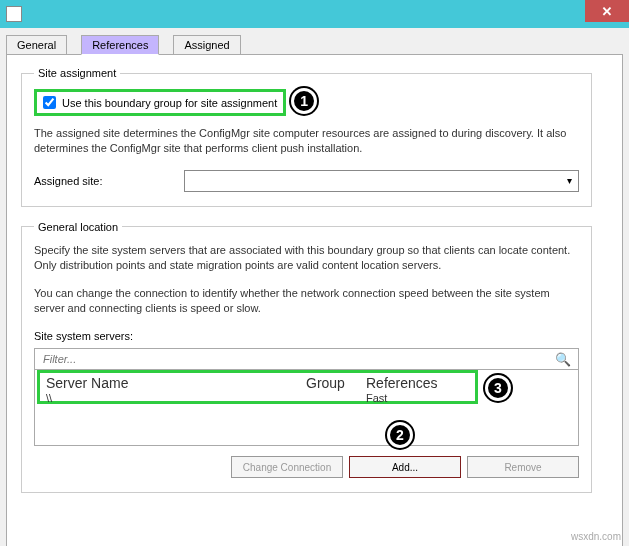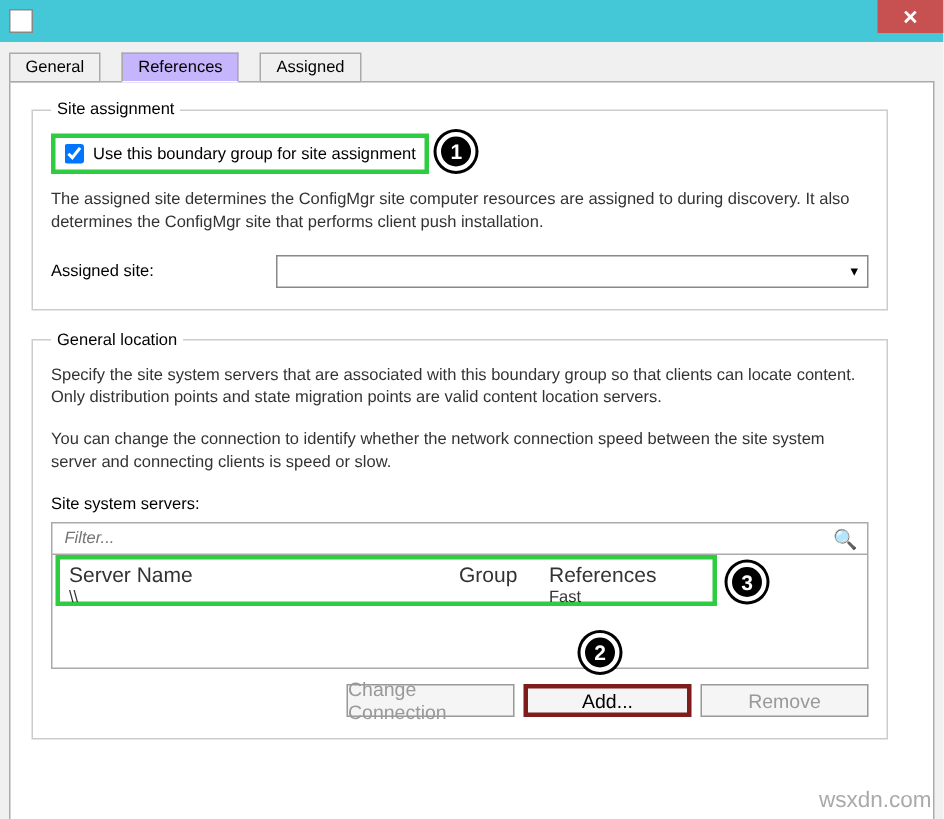--- a/index.html
+++ b/index.html
@@ -186,38 +186,38 @@
       justify-content: flex-end;
       gap: 6px;
       margin-top: 10px;
       position: relative;
     }
     .btn {
       width: 112px;
       height: 22px;
       border: 1px solid #999;
       background: #f5f5f5;
-      font-size: 13px;
+      font-size: 10px;
       display: flex;
       align-items: center;
       justify-content: center;
       color: #555;
     }
     .btn.disabled { color: #999; }
     .btn.add {
-      border: 3px solid #7f1d1d;
+      border: 1px solid #7f1d1d;
       color: #000;
     }
     .badge-2-wrap { position: relative; }
     .badge-2 { right: 48px; top: -34px; }
     .watermark {
       position: absolute;
       right: 8px;
       bottom: 4px;
-      font-size: 15px;
+      font-size: 10px;
       color: #aaa;
     }
   </style>
 </head>
 <body>
 
 <div class="titlebar">
   <div class="titlebar-icon"></div>
   <div class="close-btn">✕</div>
 </div>

